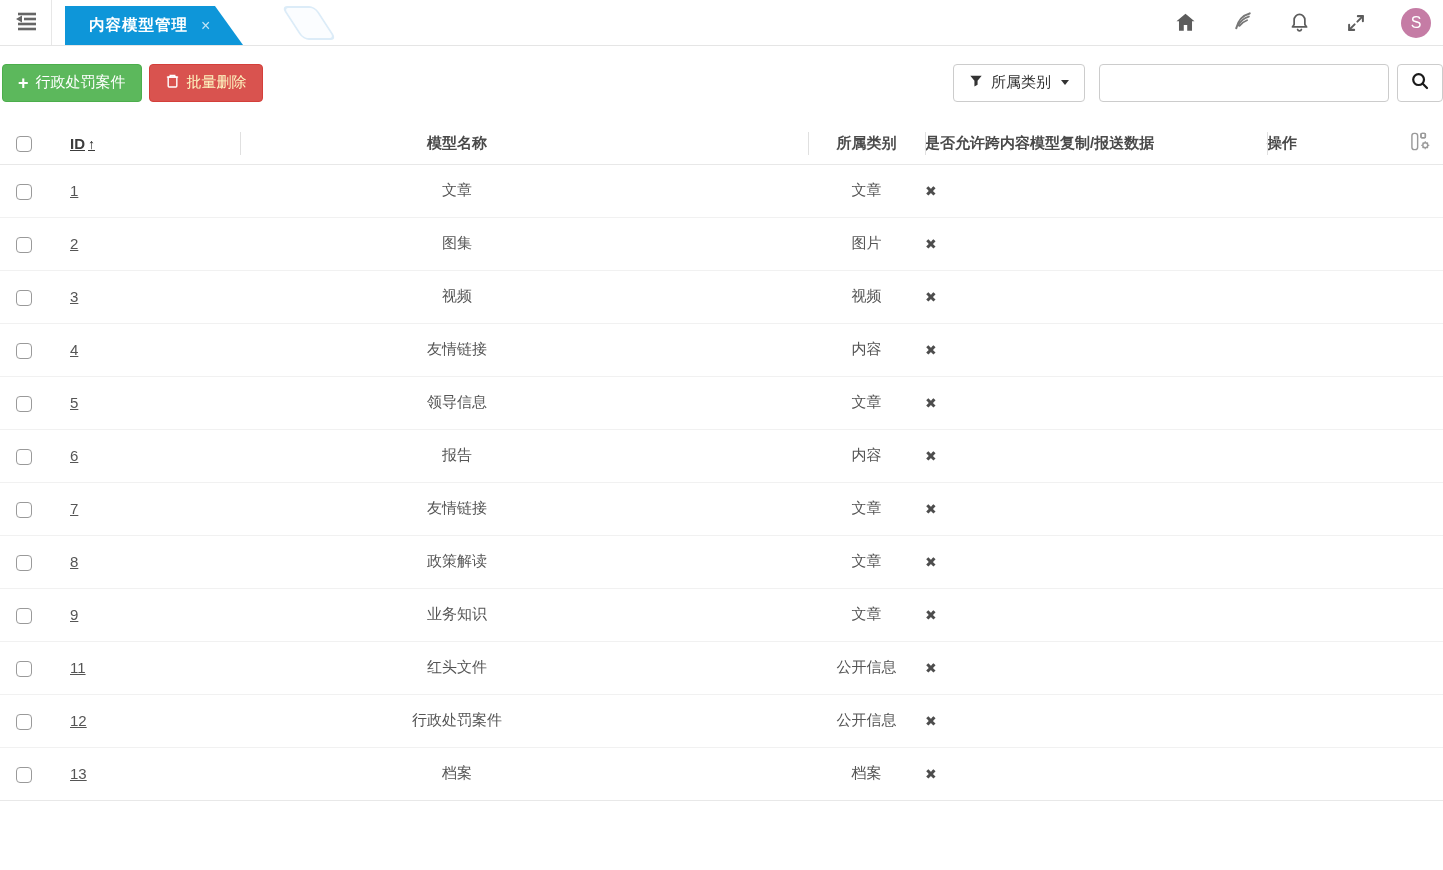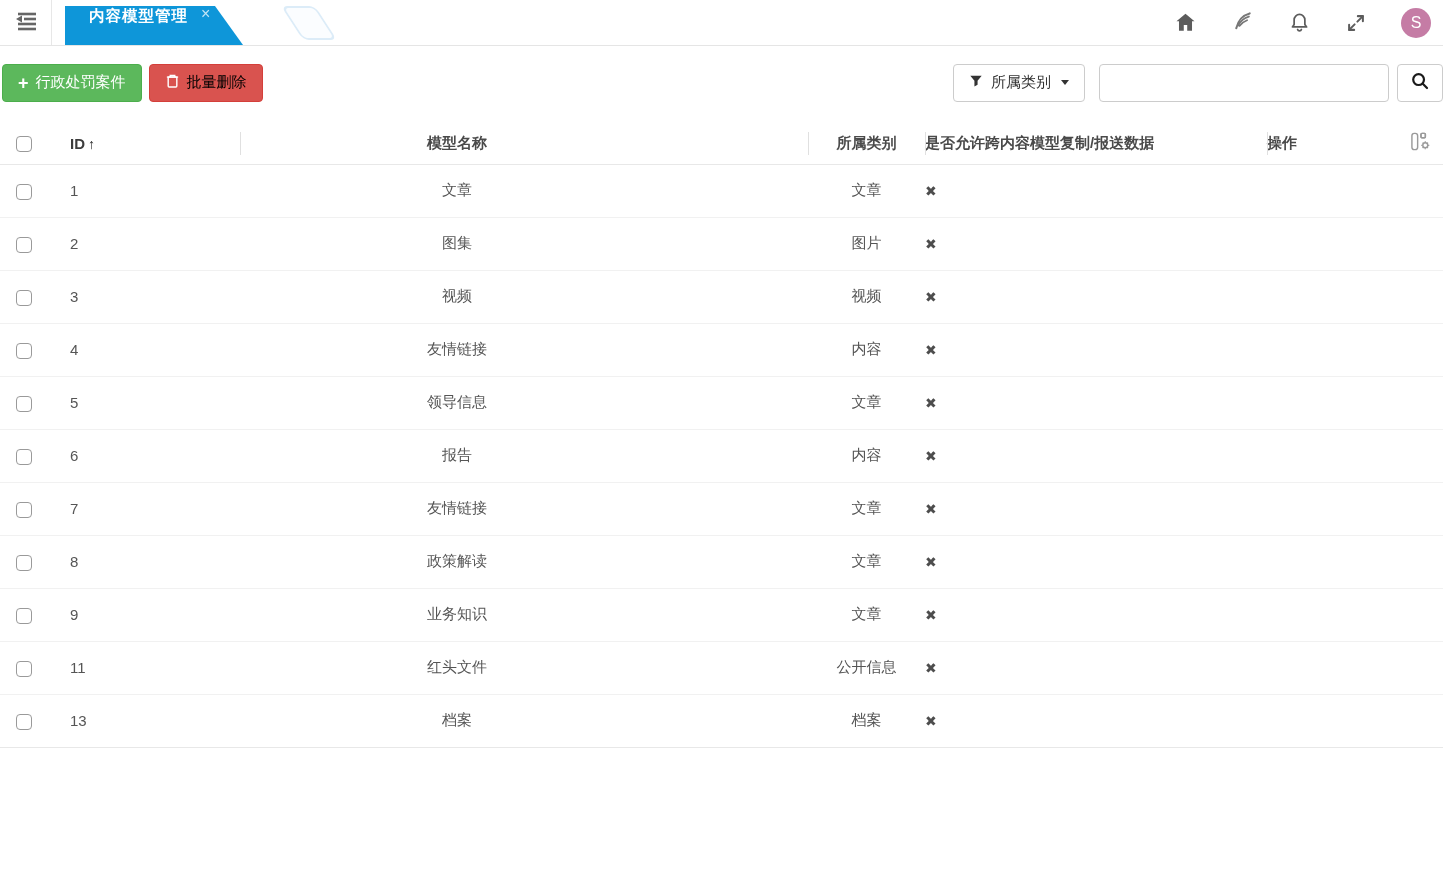--- a/index.html
+++ b/index.html
@@ -30,21 +30,21 @@
     border-right: 1px solid #e7e7e7;
     cursor: pointer;
     background: #fff;
   }
   .tabs { flex: 1; display: flex; align-items: flex-end; position: relative; padding-left: 13px; }
   .tab-active {
     height: 39px;
     width: 178px;
     background: var(--tab-blue);
     clip-path: polygon(0 0, calc(100% - 28px) 0, 100% 100%, 0 100%);
-    display: flex; align-items: flex-start;
+    display: flex; align-items: center;
     padding: 0 40px 0 24px;
     color: #fff;
     font-size: 15.5px;
     font-weight: 600;
     letter-spacing: 1px;
     cursor: pointer;
     white-space: nowrap;
   }
   .tab-close {
     margin-left: 13px;
@@ -88,21 +88,21 @@
     height: 38px;
     display: inline-flex; align-items: center; gap: 7px;
     border-radius: 4px;
     font-size: 15px;
     padding: 0 15px;
     cursor: pointer;
     border: 1px solid transparent;
     white-space: nowrap;
   }
   .btn-create { background: var(--green); border-color: var(--green-border); color: #fff; }
-  .btn-delete { background: var(--red); border-color: var(--red-border); color: #000000; margin-left: 7px; }
+  .btn-delete { background: var(--red); border-color: var(--red-border); color: #fef9c3; margin-left: 7px; }
   .plus-glyph { font-size: 18px; font-weight: 700; line-height: 1; }
   .toolbar-right { margin-left: auto; display: flex; align-items: center; }
   .btn-filter {
     background: #fff; border: 1px solid #ccc; color: #333;
     gap: 8px;
   }
   .caret-down {
     width: 0; height: 0;
     border-left: 4px solid transparent;
     border-right: 4px solid transparent;
@@ -156,21 +156,21 @@
   tbody td {
     height: 53px;
     font-size: 15px;
     color: #555;
     border-bottom: 1px solid #f1f1f1;
     white-space: nowrap;
   }
   tbody tr:last-child td { border-bottom: 1px solid #e8e8e8; }
 
   .cell-check { text-align: left; padding-left: 16px; }
-  .cell-id { text-align: left; padding-left: 25px; }
+  .cell-id { text-align: left; padding-left: 25px; text-decoration: underline; }
   .cell-name { text-align: center; padding-right: 134px; margin-left: 31px; }
   .cell-cat { text-align: center; }
   .cell-allow { text-align: left; }
   .cell-op { text-align: left; }
   .cell-set { text-align: center; }
 
   th.cell-id { color: #3c3c3c; }
   .sort-arrow { font-weight: 700; color: #222; margin-left: 3px; font-size: 14px; }
   .x-mark { color: #4d4d4d; font-size: 14px; font-weight: 700; }
 
@@ -461,20 +461,33 @@
     <td class="cell-id">11</td>
     <td class="cell-name">红头文件</td>
     <td class="cell-cat">公开信息</td>
     <td class="cell-allow">
       <span class="x-mark">✖</span>
     </td>
     <td class="cell-op"></td>
     <td class="cell-set"></td>
   </tr>
 
+  <tr>
+    <td class="cell-check">
+      <input type="checkbox" style="">
+    </td>
+    <td class="cell-id">12</td>
+    <td class="cell-name">行政处罚案件</td>
+    <td class="cell-cat">公开信息</td>
+    <td class="cell-allow">
+      <span class="x-mark">✖</span>
+    </td>
+    <td class="cell-op"></td>
+    <td class="cell-set"></td>
+  </tr>
 
   <tr>
     <td class="cell-check">
       <input type="checkbox" style="">
     </td>
     <td class="cell-id">13</td>
     <td class="cell-name">档案</td>
     <td class="cell-cat">档案</td>
     <td class="cell-allow">
       <span class="x-mark">✖</span>

